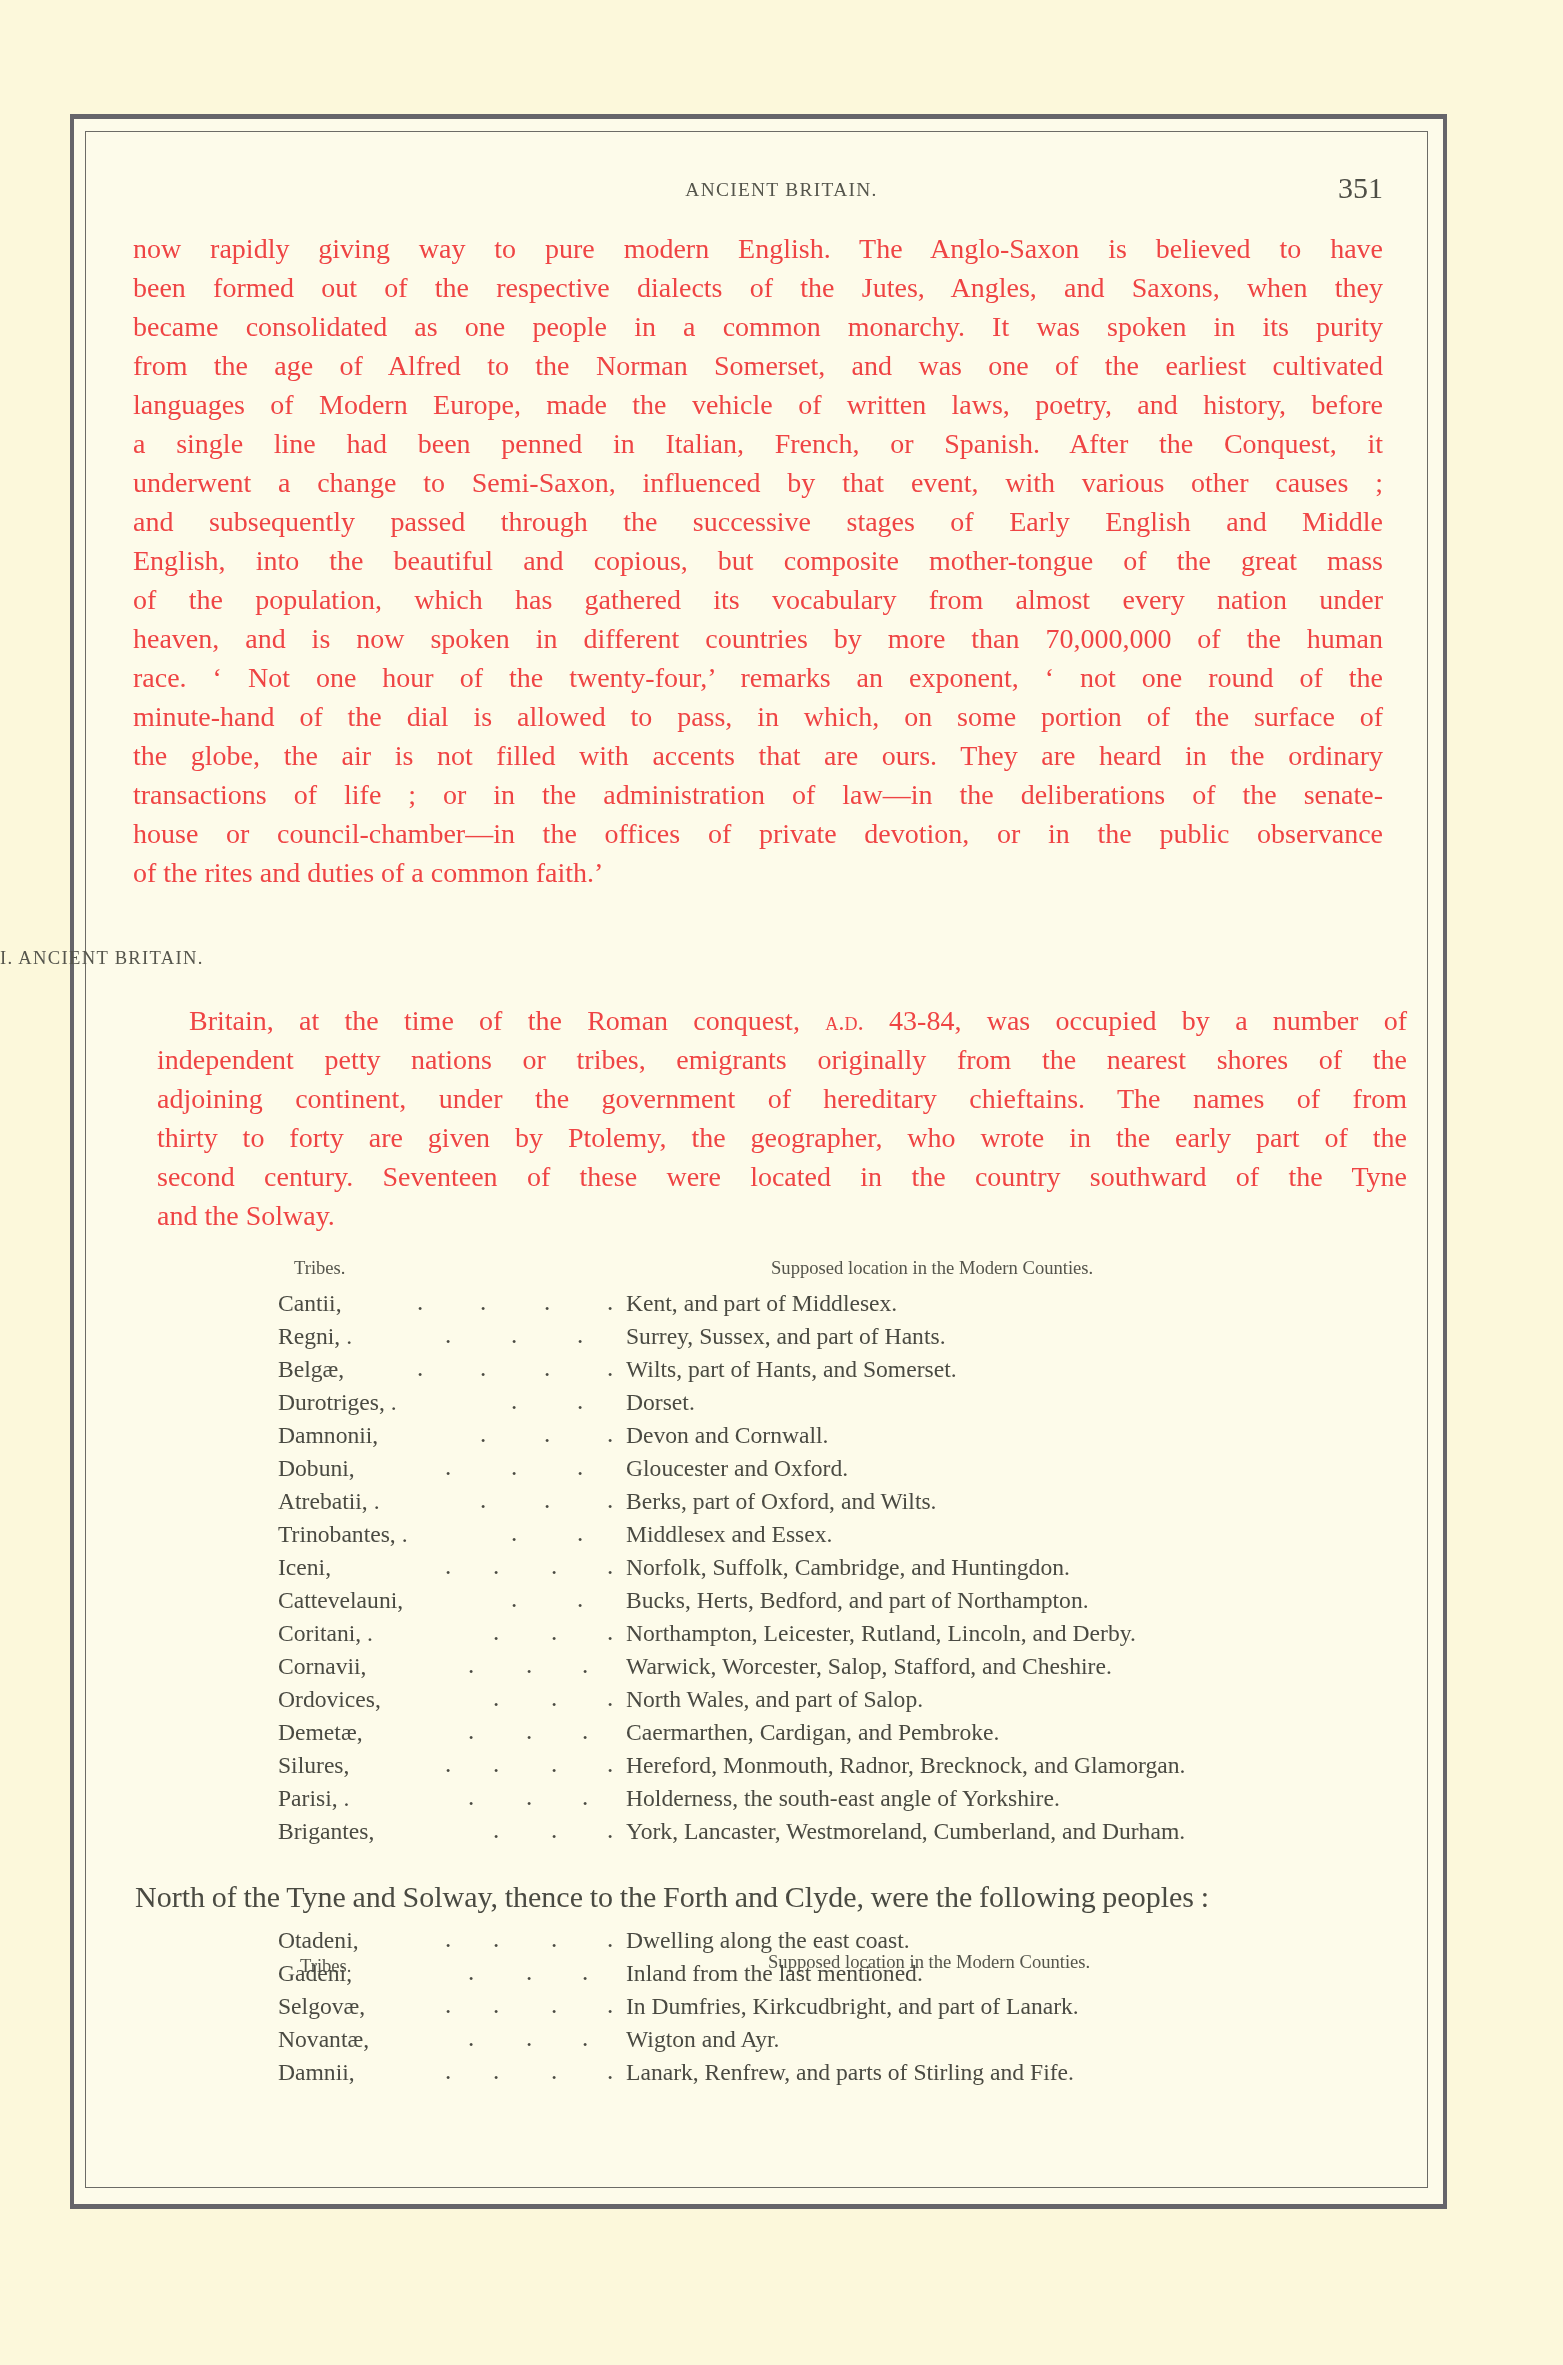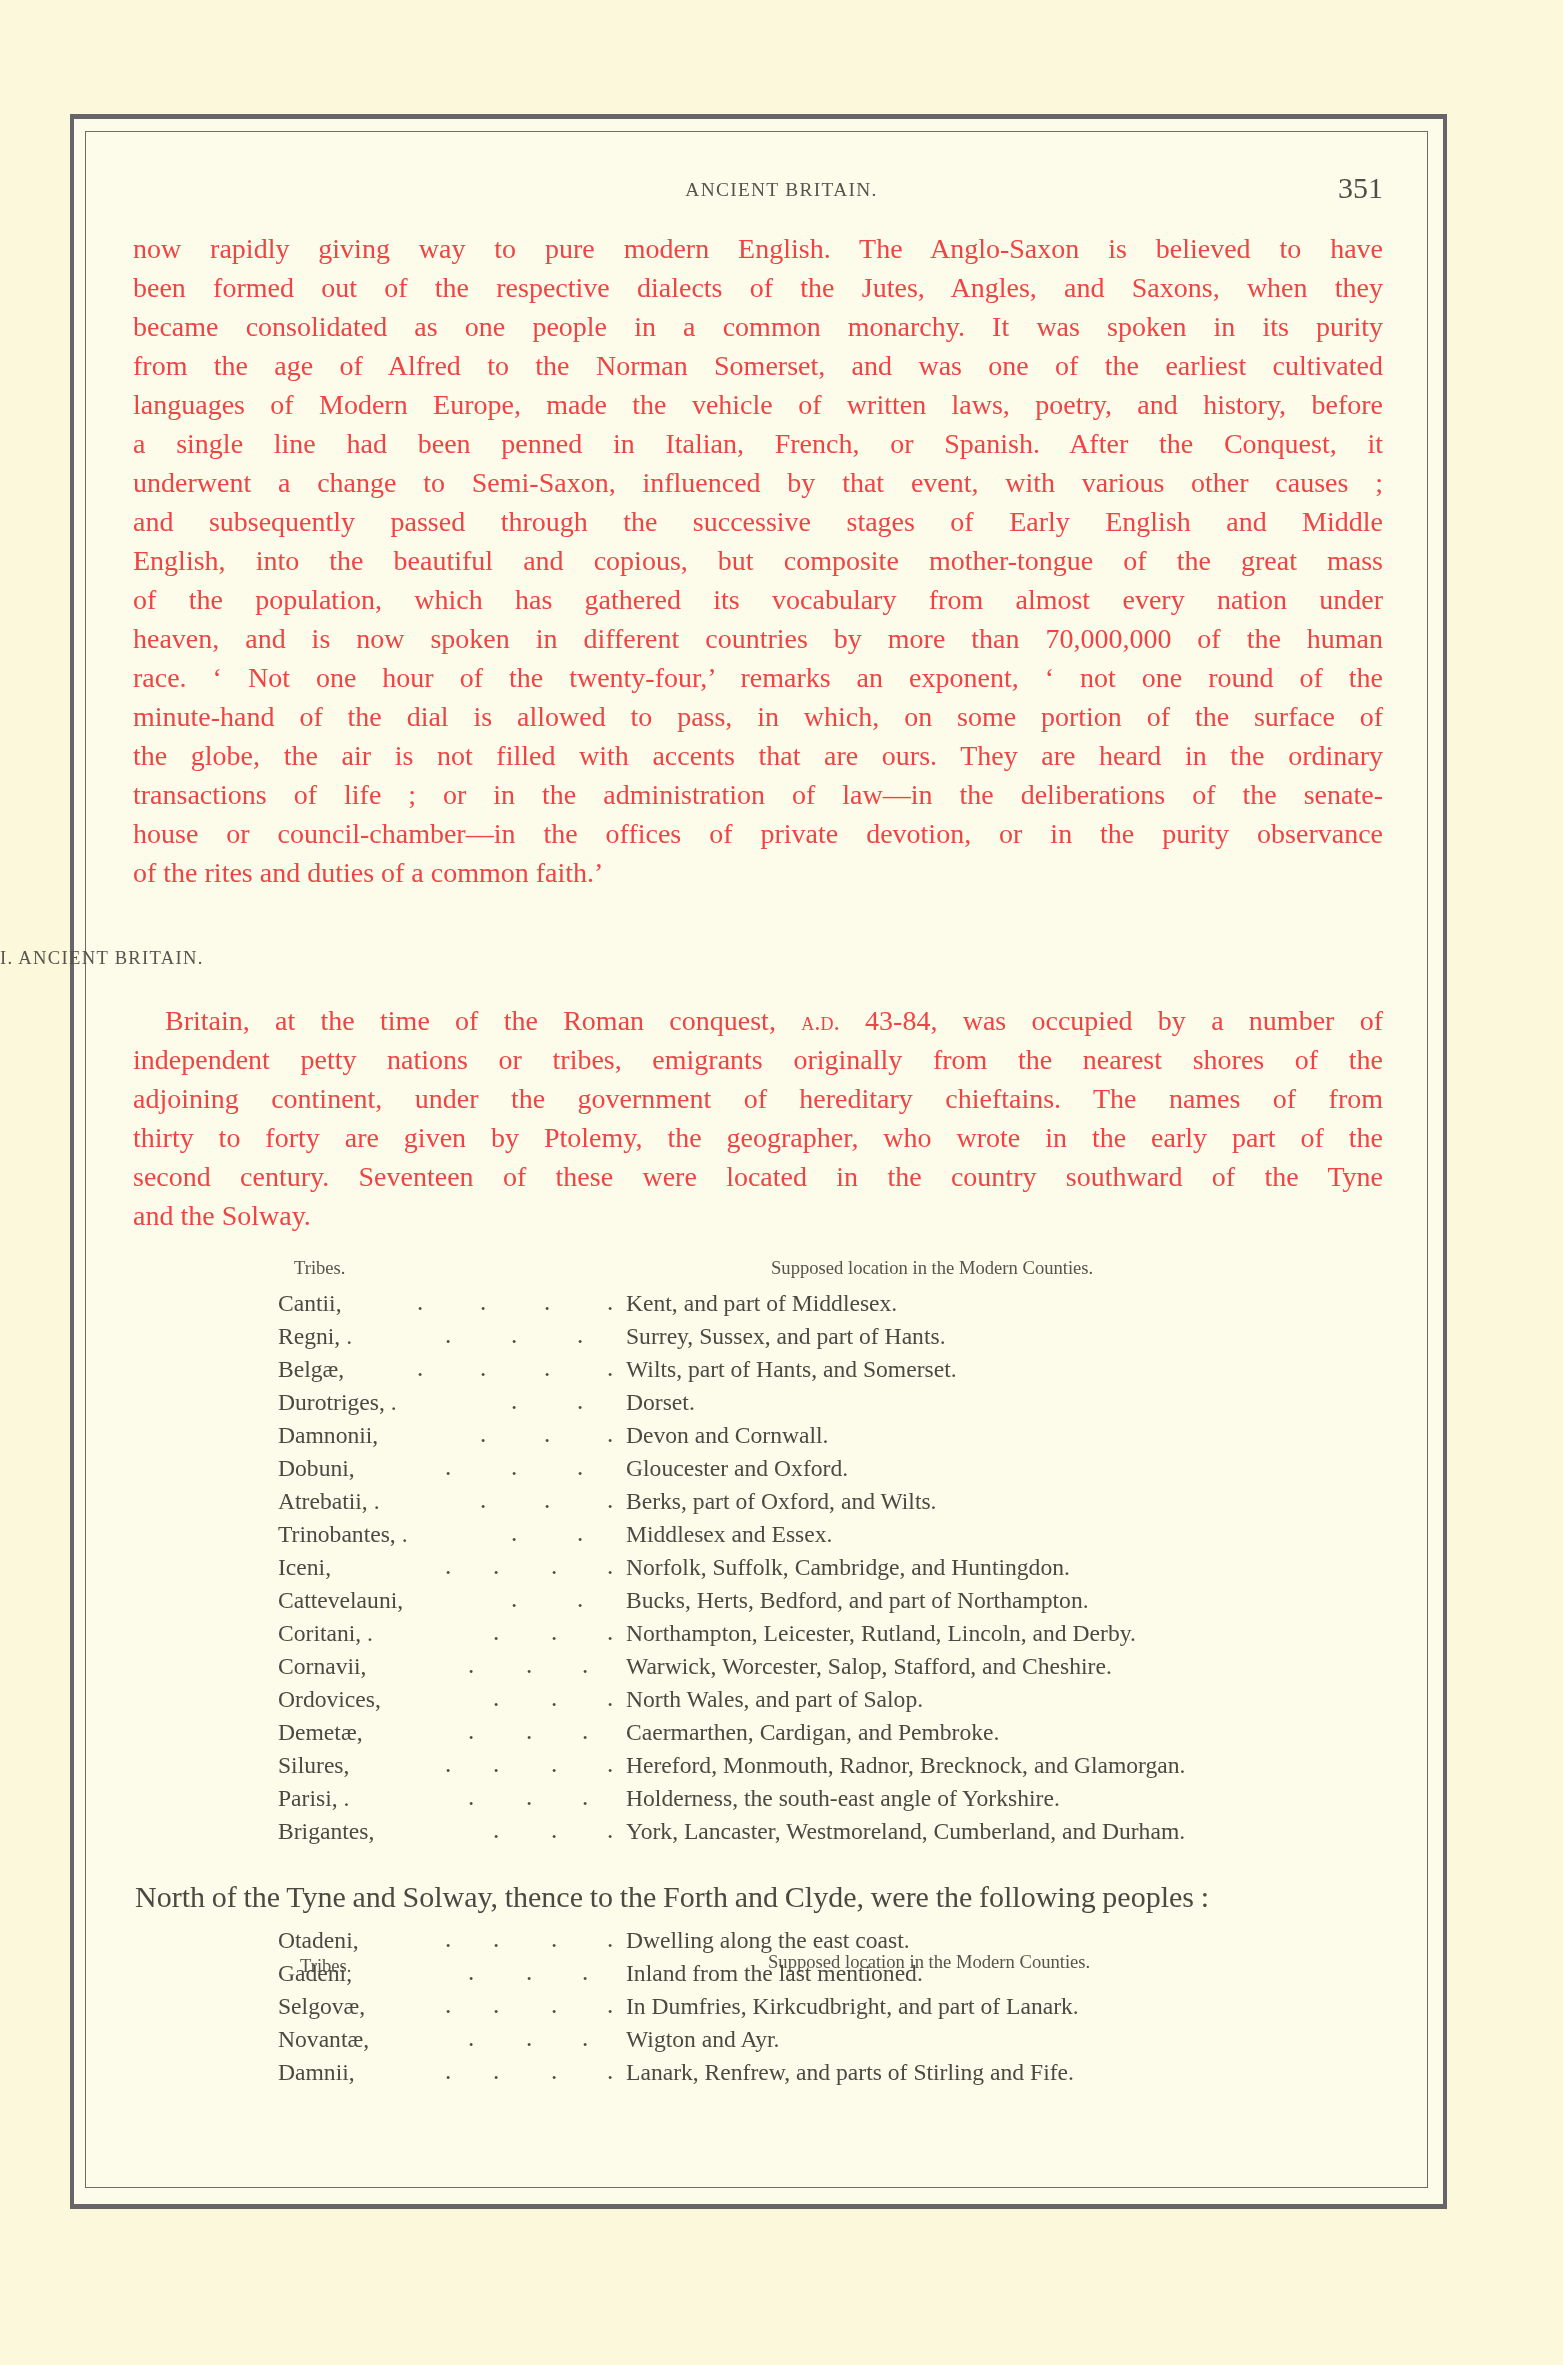--- a/index.html
+++ b/index.html
@@ -76,27 +76,27 @@
     <span class="line">a single line had been penned in Italian, French, or Spanish.  After the Conquest, it</span>
     <span class="line">underwent a change to Semi-Saxon, influenced by that event, with various other causes ;</span>
     <span class="line">and subsequently passed through the successive stages of Early English and Middle</span>
     <span class="line">English, into the beautiful and copious, but composite mother-tongue of the great mass</span>
     <span class="line">of the population, which has gathered its vocabulary from almost every nation under</span>
     <span class="line">heaven, and is now spoken in different countries by more than 70,000,000 of the human</span>
     <span class="line">race.   ‘ Not one hour of the twenty-four,’ remarks an exponent, ‘ not one round of the</span>
     <span class="line">minute-hand of the dial is allowed to pass, in which, on some portion of the surface of</span>
     <span class="line">the globe, the air is not filled with accents that are ours.  They are heard in the ordinary</span>
     <span class="line">transactions of life ; or in the administration of law—in the deliberations of the senate-</span>
-    <span class="line">house or council-chamber—in the offices of private devotion, or in the purity observance</span>
+    <span class="line">house or council-chamber—in the offices of private devotion, or in the public observance</span>
     <span class="line last">of the rites and duties of a common faith.’</span>
   </div>
 
 <div class="section-head">I.  ANCIENT BRITAIN.</div>
 
-<div class="body-text" id="section-para" style="top:1001px;">
+<div class="body-text" id="section-para" style="top:1001px;margin-left:24px;">
     <span class="line" style="text-indent: 32px;"><span>Britain, at the time of the Roman conquest, </span><span class="sc">a.d.</span><span> 43-84, was occupied by a number of</span></span>
     <span class="line"><span>independent petty nations or tribes, emigrants originally from the nearest shores of the</span></span>
     <span class="line"><span>adjoining continent, under the government of hereditary chieftains.  The names of from</span></span>
     <span class="line"><span>thirty to forty are given by Ptolemy, the geographer, who wrote in the early part of the</span></span>
     <span class="line"><span>second century.  Seventeen of these were located in the country southward of the Tyne</span></span>
     <span class="line last"><span>and the Solway.</span></span>
   </div>
 
 <div class="table-header" style="left:294px; top:1257px;">Tribes.</div>
 <div class="table-header" style="left:771px; top:1257px;">Supposed location in the Modern Counties.</div>

